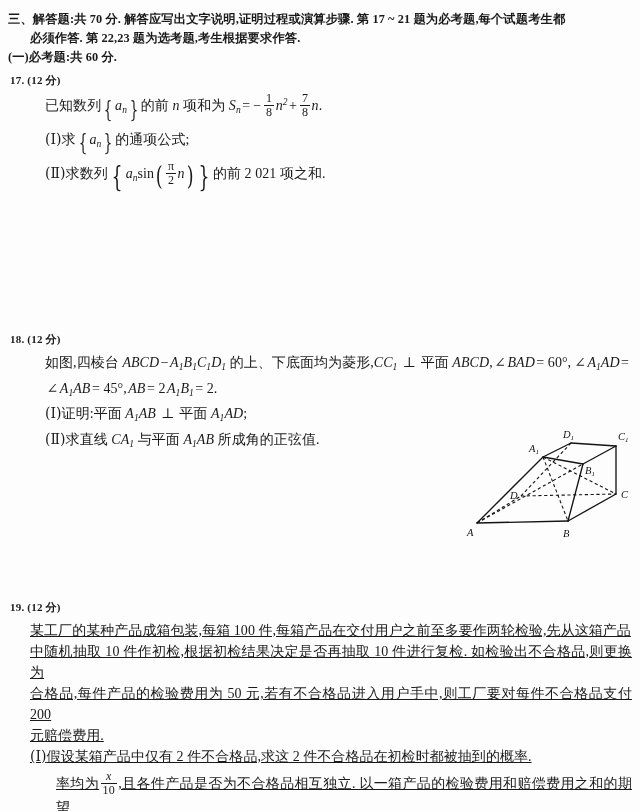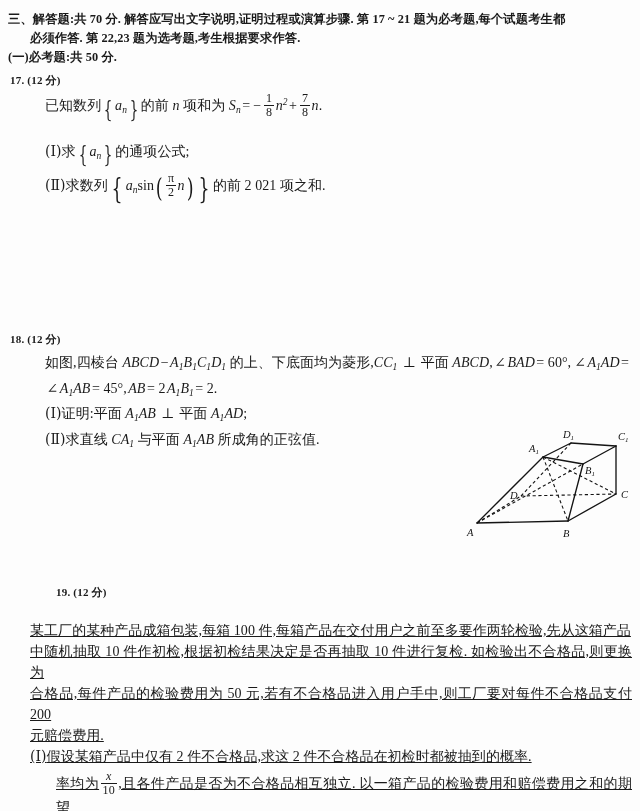--- a/index.html
+++ b/index.html
@@ -121,34 +121,34 @@
   }
 </style>
 </head>
 <body>
 
 <div class="page">
 
   <div class="sec-head">
     <span class="noindent">三、解答题:共 70 分. 解答应写出文字说明,证明过程或演算步骤. 第 17 ~ 21 题为必考题,每个试题考生都</span>
     <span class="indent2">必须作答. 第 22,23 题为选考题,考生根据要求作答.</span>
-    <span class="noindent">(一)必考题:共 50 分.</span>
+    <span class="noindent">(一)必考题:共 60 分.</span>
   </div>
 
   <div class="q-num" style="left:10px; top:73px;">
     <span>17.</span>
     <span>(12 分)</span>
   </div>
 
   <div class="q-body" style="left:45px; top:92px; width:560px;">
     <span class="line">
       <span>已知数列</span><span class="bigbrace">{</span><span class="mi">a</span><span class="sub">n</span><span class="bigbrace">}</span><span>的前</span>&nbsp;<span class="mi">n</span>&nbsp;<span>项和为</span>&nbsp;<span class="mi">S</span><span class="sub">n</span><span class="op">=</span><span class="op">−</span><span class="frac"><span class="num">1</span><span class="den">8</span></span><span class="mi">n</span><span class="sup">2</span><span class="op">+</span><span class="frac"><span class="num">7</span><span class="den">8</span></span><span class="mi">n</span><span>.</span>
     </span>
 
-    <span class="line" style="margin-top:20px;">
+    <span class="line" style="margin-top:8px;">
       <span class="rn">(Ⅰ)</span><span>求</span><span class="bigbrace">{</span><span class="mi">a</span><span class="sub">n</span><span class="bigbrace">}</span><span>的通项公式;</span>
     </span>
 
     <span class="line" style="margin-top:5px;">
       <span class="rn">(Ⅱ)</span><span>求数列</span><span class="bigbrace" style="font-size:2em;">{</span><span class="mi">a</span><span class="sub">n</span><span class="mup">sin</span><span class="bigparen" style="font-size:1.9em;">(</span><span class="frac"><span class="num mup">π</span><span class="den">2</span></span><span class="mi">n</span><span class="bigparen" style="font-size:1.9em;">)</span><span class="bigbrace" style="font-size:2em;">}</span><span>的前 2 021 项之和.</span>
     </span>
   </div>
 
   <div class="q-num" style="left:10px; top:332px;">
     <span>18.</span>
@@ -203,21 +203,21 @@
         <text class="vlabel" x="166" y="78">C</text>
         <text class="vlabel" x="55" y="79">D</text>
         <text class="vlabel" x="74" y="32">A<tspan class="s">1</tspan></text>
         <text class="vlabel" x="130" y="54">B<tspan class="s">1</tspan></text>
         <text class="vlabel" x="163" y="20">C<tspan class="s">1</tspan></text>
         <text class="vlabel" x="108" y="18">D<tspan class="s">1</tspan></text>
       </g>
     </svg>
   </div>
 
-  <div class="q-num" style="left:10px; top:585px;margin-left:46px;">
+  <div class="q-num" style="left:10px; top:600px;">
     <span>19.</span>
     <span>(12 分)</span>
   </div>
 
   <div class="q-body" style="left:30px; top:620px; width:602px;text-decoration:underline;">
     <span class="wrapline">某工厂的某种产品成箱包装,每箱 100 件,每箱产品在交付用户之前至多要作两轮检验,先从这箱产品</span>
     <span class="wrapline">中随机抽取 10 件作初检,根据初检结果决定是否再抽取 10 件进行复检. 如检验出不合格品,则更换为</span>
     <span class="wrapline">合格品,每件产品的检验费用为 50 元,若有不合格品进入用户手中,则工厂要对每件不合格品支付 200</span>
     <span class="wrapline">元赔偿费用.</span>
 

